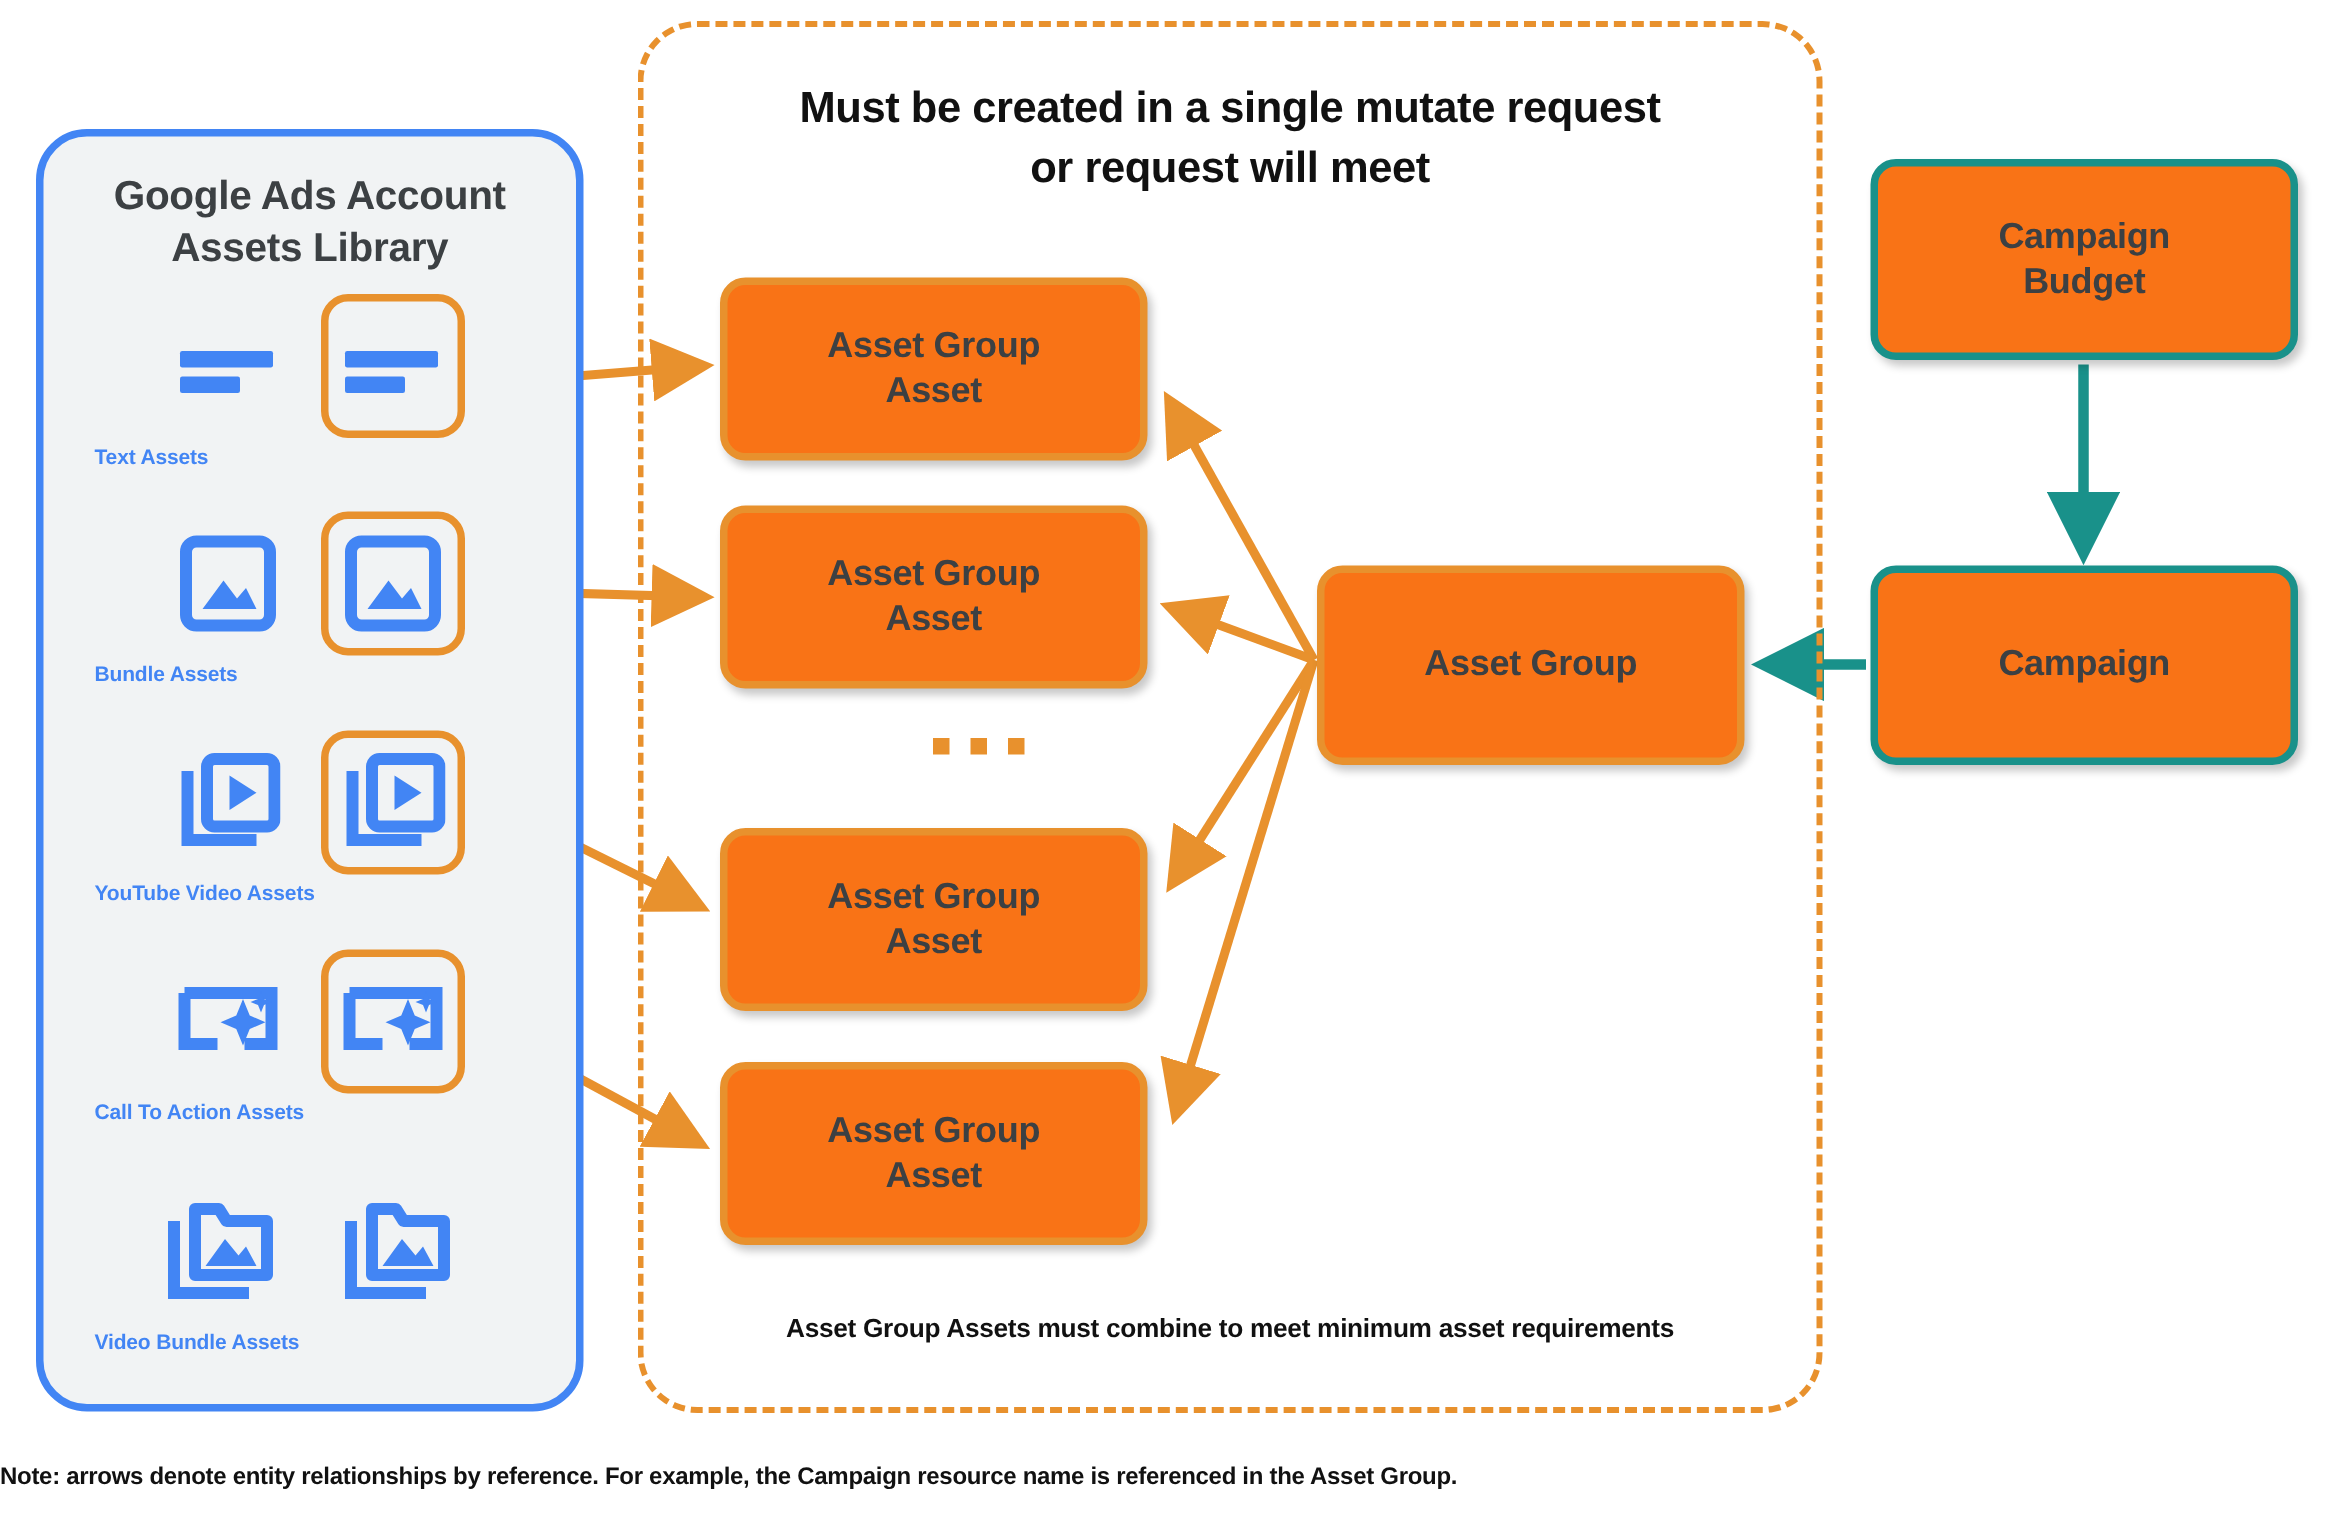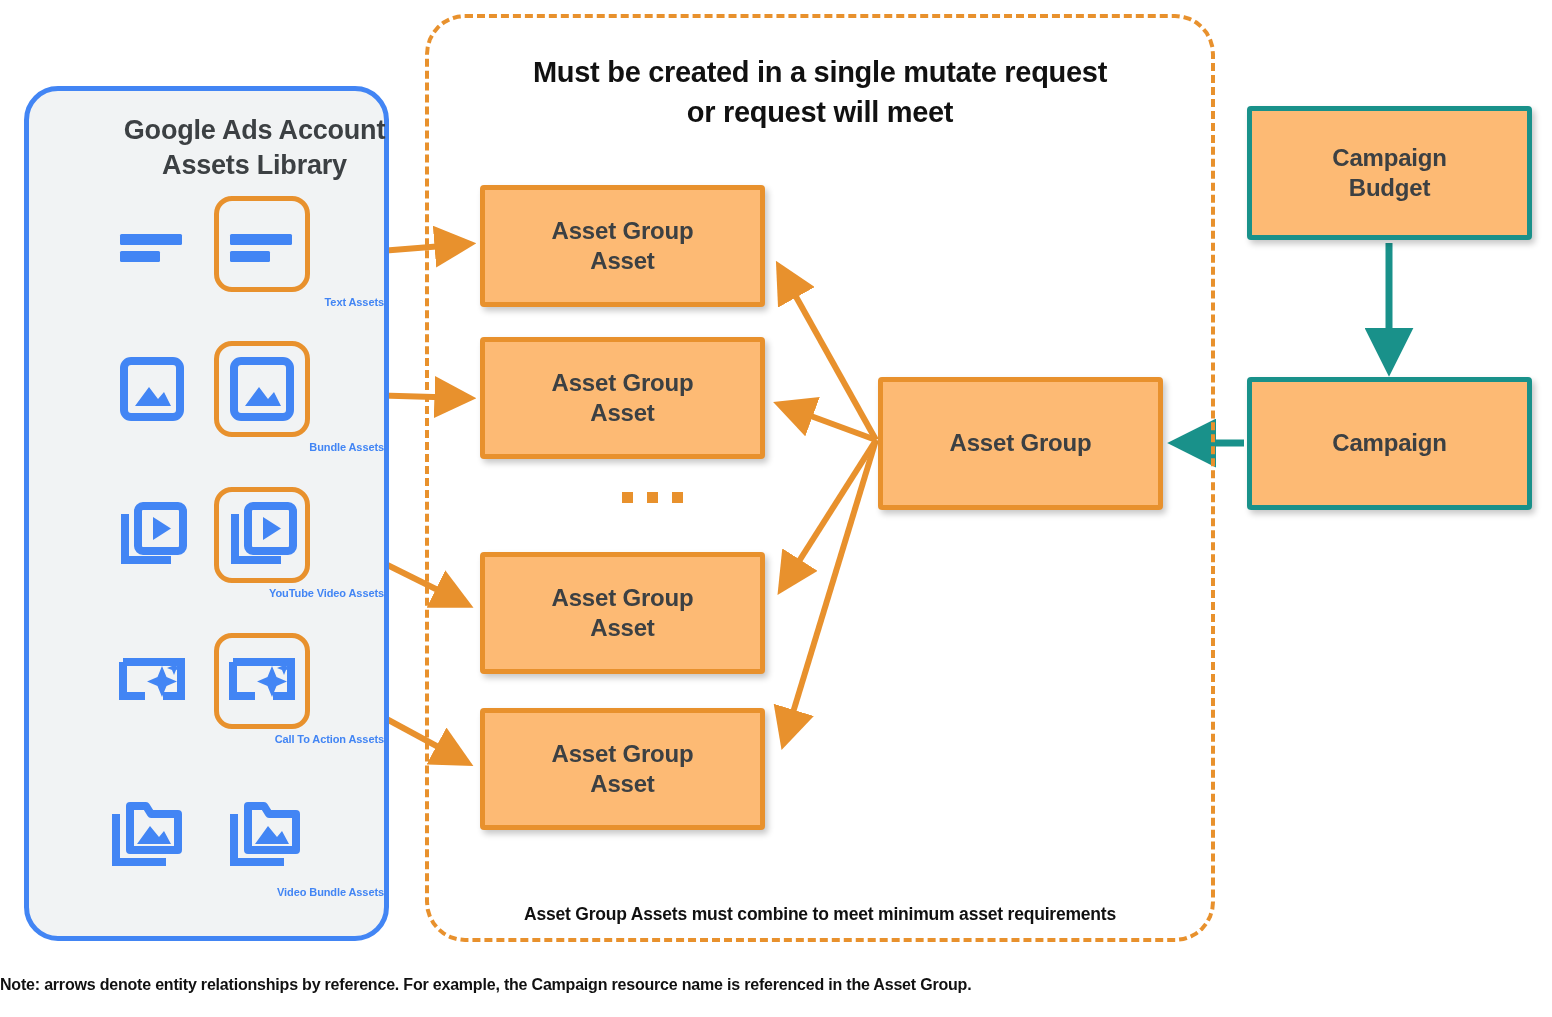--- a/index.html
+++ b/index.html
@@ -16,53 +16,52 @@
   
   .sidebar{
     position:absolute;left:24px;top:86px;width:365px;height:855px;
     background:#f1f3f4;border:5px solid #4285F4;border-radius:34px;
     box-sizing:border-box;
   }
   .sidebar-title{
     position:absolute;left:0;top:22px;width:100%;text-align:center;
     font-size:27px;font-weight:700;line-height:1.28;color:#3c4043;
     letter-spacing:-0.2px;
-    padding-left:48px;
   }
   .asset-row{position:absolute;left:0;width:100%;}
   .asset-icons{
     display:flex;align-items:center;justify-content:center;gap:14px;height:96px;
   }
   .icon-slot{width:96px;height:96px;display:flex;align-items:center;justify-content:center;box-sizing:border-box;}
   .icon-slot.ring{border:5px solid #E8912D;border-radius:18px;}
   .asset-label{
-    text-align:right;font-size:11px;font-weight:700;color:#4285F4;
-    margin-top:4px;letter-spacing:-0.1px;
+    text-align:left;font-size:14px;font-weight:700;color:#4285F4;
+    margin-top:4px;letter-spacing:-0.1px;padding-left:34px;
   }
 
   
   .dashed-box{
     position:absolute;left:425px;top:14px;width:790px;height:928px;
     border:4px dashed #E8912D;border-radius:40px;box-sizing:border-box;
     background:transparent;
   }
   .dashed-title{
     position:absolute;left:425px;top:52px;width:790px;text-align:center;
     font-size:29px;font-weight:700;color:#111;
     line-height:1.38;letter-spacing:-0.3px;
   }
   .dashed-footnote{
     position:absolute;left:425px;top:875px;width:790px;text-align:center;
-    font-size:17.5px;font-weight:700;color:#111;letter-spacing:-0.2px;margin-top:29px;
+    font-size:17.5px;font-weight:700;color:#111;letter-spacing:-0.2px;
   }
 
   
   .node{
     position:absolute;box-sizing:border-box;
-    background:#fdba74;border-radius:4px;
+    background:#f97316;border-radius:17px;
     display:flex;align-items:center;justify-content:center;text-align:center;
     font-size:24px;font-weight:700;color:#3c4043;line-height:1.26;
     box-shadow:3px 4px 6px rgba(0,0,0,0.22);
     letter-spacing:-0.2px;
   }
   .node.orange{border:5px solid #E8912D;}
   .node.teal{border:5px solid #19918A;}
 
   .aga1{left:480px;top:185px;width:285px;height:122px;}
   .aga2{left:480px;top:337px;width:285px;height:122px;}

